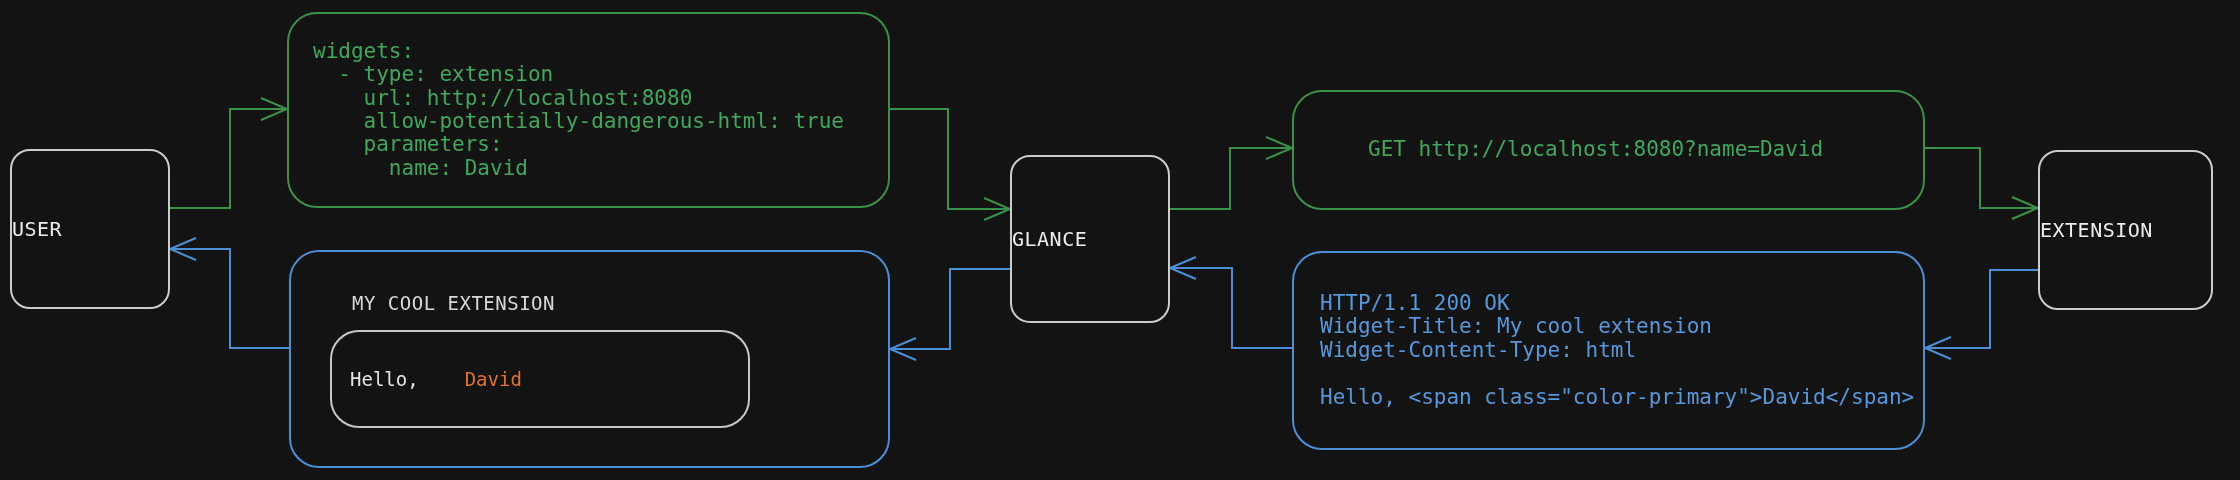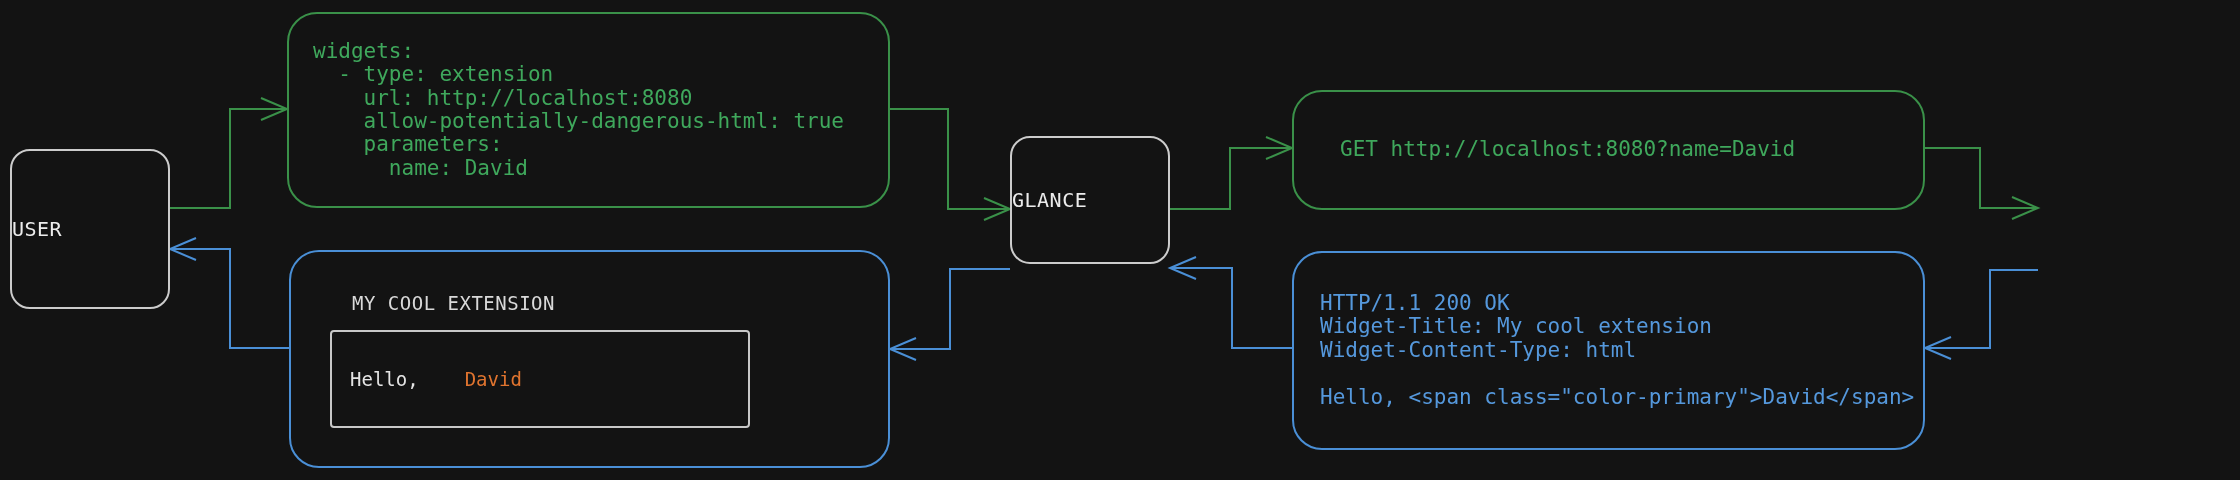--- a/index.html
+++ b/index.html
@@ -24,44 +24,44 @@
   .wire{fill:none;stroke-width:2px;}
   .wire-green{stroke:var(--green);}
   .wire-blue{stroke:var(--blue);}
   .node{
     position:absolute;border:2px solid var(--node-border);border-radius:20px;
     display:flex;align-items:center;justify-content:flex-start;
     color:var(--node-text);font-size:20px;letter-spacing:0.5px;box-sizing:border-box;
     background:var(--bg);
   }
   .node-user{left:10px;top:149px;width:160px;height:160px;}
-  .node-glance{left:1010px;top:136px;width:160px;height:128px;}
+  .node-glance{left:1010px;top:155px;width:160px;height:168px;}
   .node-extension{left:2038px;top:150px;width:175px;height:160px;}
   .codebox{
     position:absolute;border:2px solid;border-radius:30px;box-sizing:border-box;
     display:flex;flex-direction:column;justify-content:center;background:var(--bg);
   }
   .codebox pre{
     margin:0;font-family:inherit;font-size:21px;line-height:23.4px;white-space:pre;
   }
   .box-green{border-color:var(--green);}
   .box-green pre{color:var(--green-text);}
   .box-blue{border-color:var(--blue);}
   .box-blue pre{color:var(--blue-text);}
   .box-config{left:287px;top:12px;width:603px;height:196px;padding-left:24px;}
-  .box-request{left:1292px;top:90px;width:633px;height:120px;padding-left:46px;}
+  .box-request{left:1292px;top:90px;width:633px;height:120px;padding-left:74px;}
   .box-response{left:1292px;top:251px;width:633px;height:199px;padding-left:26px;}
   .box-widget{left:289px;top:250px;width:601px;height:218px;padding:12px;display:block;}
   .widget-title{
     position:absolute;left:61px;top:40px;font-size:19px;line-height:23.4px;
     color:var(--title-text);letter-spacing:0.5px;
   }
   .hello-box{
     position:absolute;left:39px;top:78px;width:420px;height:98px;box-sizing:border-box;
-    border:2px solid var(--inner-border);border-radius:4px;
+    border:2px solid var(--inner-border);border-radius:29px;
     display:flex;align-items:center;padding-left:18px;
     font-size:19px;color:var(--white-text);background:var(--bg);
   }
   .greeting-name{color:var(--orange);margin-left:46px;}
 </style>
 </head>
 <body>
 
 <div class="canvas">
 
@@ -76,20 +76,23 @@
     <path class="wire wire-blue" d="M 1292 348 H 1232 V 268 H 1170 M 1196 257 L 1170 268 L 1196 279"></path>
     <path class="wire wire-blue" d="M 1010 269 H 950 V 349 H 890 M 916 338 L 890 349 L 916 360"></path>
     <path class="wire wire-blue" d="M 289 348 H 230 V 249 H 170 M 196 238 L 170 249 L 196 260"></path>
   </svg>
 
   <div class="node node-user">
     <span>USER</span>
   </div>
   <div class="node node-glance">
     <span>GLANCE</span>
+  </div>
+  <div class="node node-extension">
+    <span>EXTENSION</span>
   </div>
 
   <div class="codebox box-green box-config">
     <pre>widgets:
   - type: extension
     url: http://localhost:8080
     allow-potentially-dangerous-html: true
     parameters:
       name: David</pre>
   </div>

